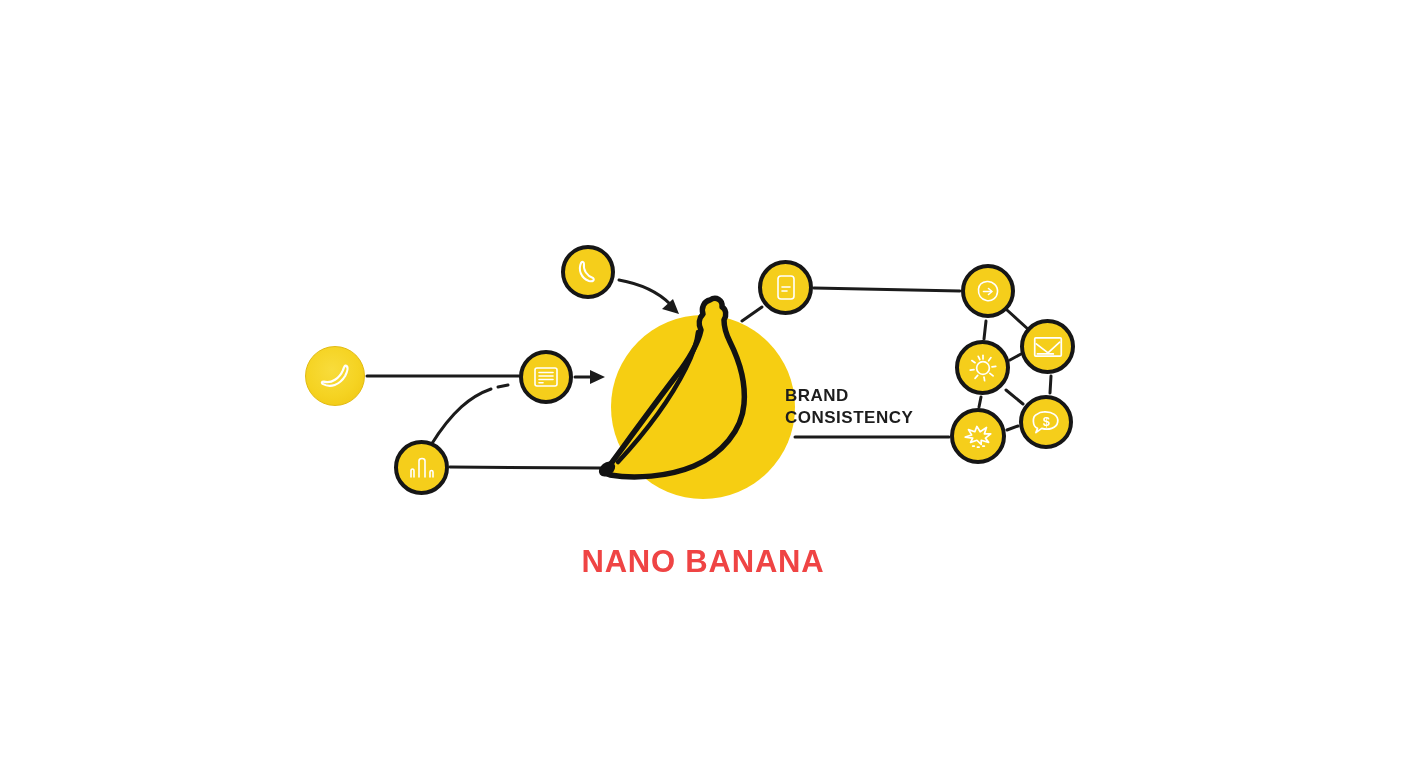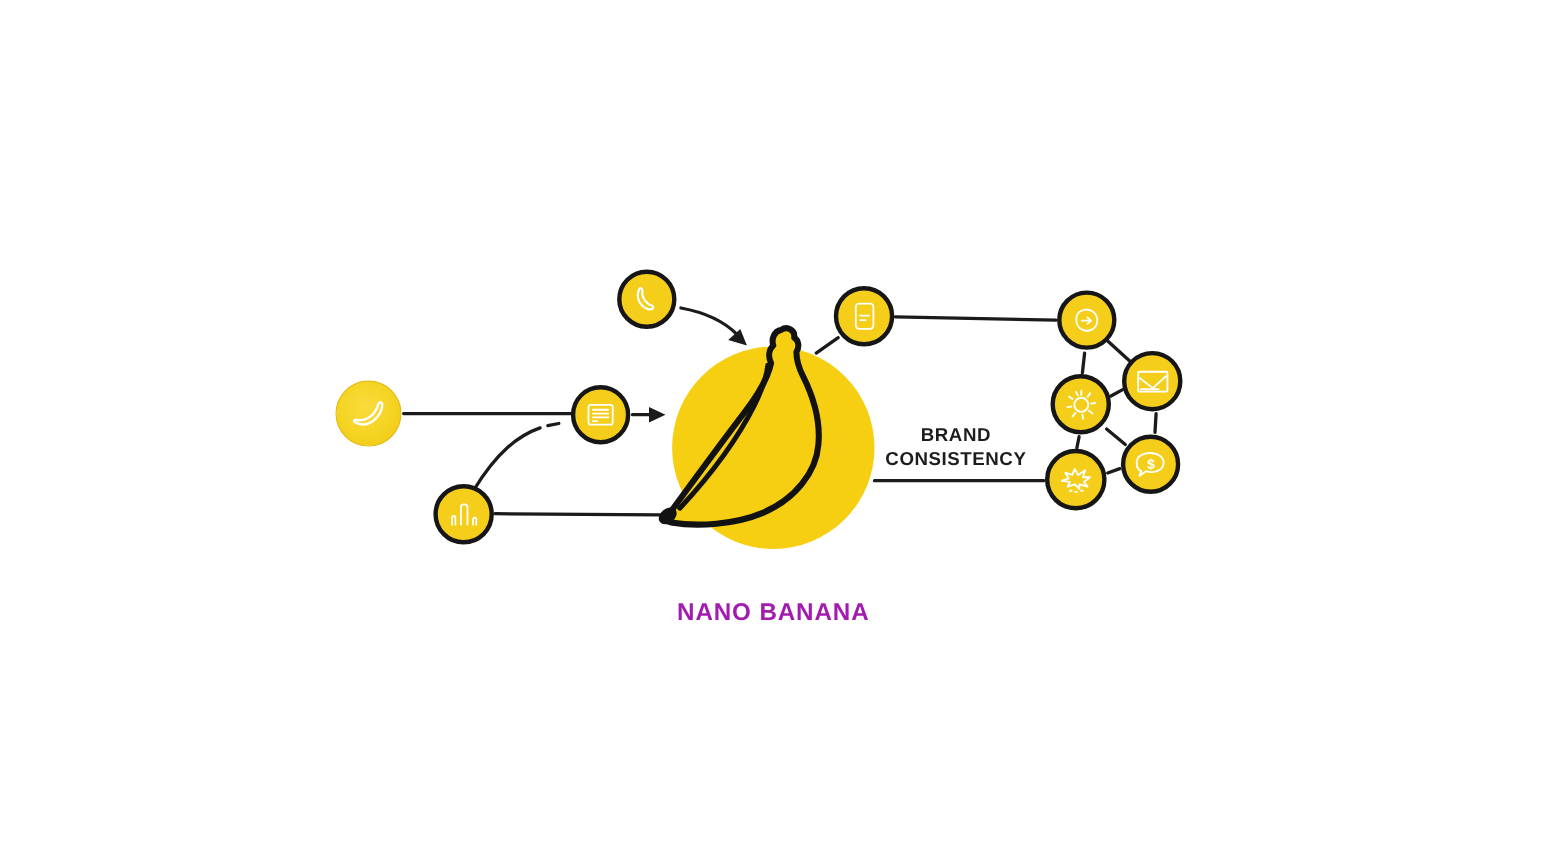--- a/index.html
+++ b/index.html
@@ -23,28 +23,28 @@
   .node.bordered{border:4px solid #161616;}
   .node.soft{
     background:radial-gradient(circle at 45% 40%, #F8DC3C 0%, #F5D322 55%, #EFC40F 100%);
     border:1px solid #E2BA10;
   }
   .node svg{overflow:visible;}
   .icon-stroke{stroke:#FFFFFF;fill:none;stroke-width:2;stroke-linecap:round;stroke-linejoin:round;}
   .icon-stroke.thin{stroke-width:1.6;}
   .label{
     position:absolute;z-index:3;
-    color:#1D1D1D;font-weight:700;text-align:center;
+    color:#1D1D1D;font-weight:700;
     letter-spacing:.5px;line-height:1.28;
   }
   .label-small{font-size:17.5px;}
   .title{
     position:absolute;z-index:3;
-    color:#a21caf;font-weight:700;text-align:center;
-    font-size:22px;letter-spacing:.8px;
+    color:#ef4444;font-weight:700;text-align:center;
+    font-size:31px;letter-spacing:.8px;
   }
   .connector{stroke:#1B1B1B;stroke-width:3;fill:none;stroke-linecap:round;}
   .arrowhead{fill:#1B1B1B;stroke:none;}
   .money-symbol{fill:#FFFFFF;font-family:"Liberation Sans",sans-serif;font-size:12px;font-weight:700;}
 </style>
 </head>
 <body>
 
 <div class="canvas">
 

